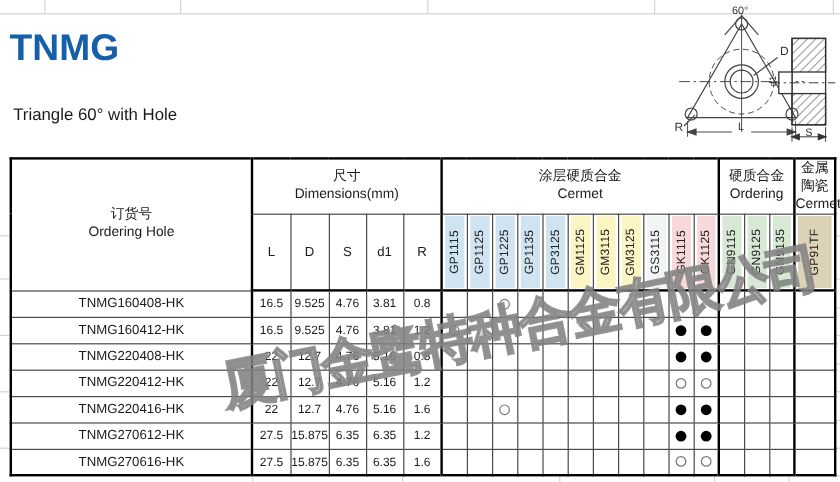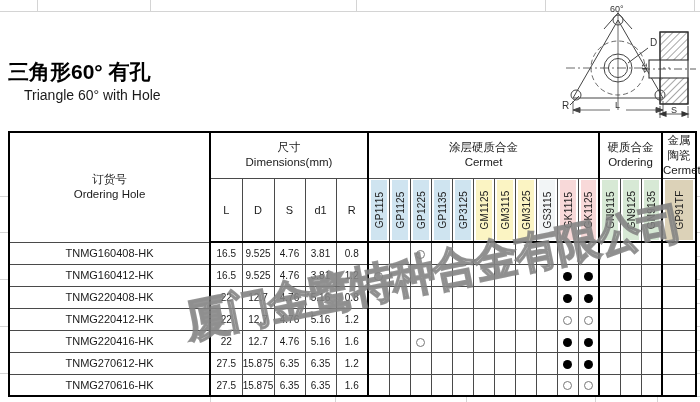--- a/index.html
+++ b/index.html
@@ -7,21 +7,21 @@
               font-family:"Liberation Sans", sans-serif; }
   .page { position:relative; width:700px; height:402px; background:#fff; }
 
   
   .art { position:absolute; background:#d4d4d4; }
 
   
   .title { position:absolute; left:8px; top:22px; font-size:31px; font-weight:700;
            color:#1560a8; letter-spacing:0; }
   .sub-zh { position:absolute; left:8px; top:58px; font-size:21px; font-weight:700; color:#000; }
-  .sub-en { position:absolute; left:24px; top:87px; font-size:14px; color:#1a1a1a; }
+  .sub-en { position:absolute; left:11px; top:87px; font-size:14px; color:#1a1a1a; }
 
   
   .diagram { position:absolute; left:540px; top:2px; }
   .diagram text { font-family:"Liberation Sans", sans-serif; fill:#333; }
 
   
   .photo { position:absolute; left:10px; top:260px; }
 
   
   table.cat { position:absolute; left:8px; top:131px; width:684px;
@@ -76,21 +76,21 @@
   <div class="art" style="left:0;top:232px;width:8px;height:1px;"></div>
   <div class="art" style="left:0;top:279px;width:8px;height:1px;"></div>
   <div class="art" style="left:0;top:326px;width:8px;height:1px;"></div>
   <div class="art" style="left:0;top:373px;width:8px;height:1px;"></div>
   <div class="art" style="left:210px;top:397px;width:1px;height:5px;"></div>
   <div class="art" style="left:335px;top:397px;width:1px;height:5px;"></div>
   <div class="art" style="left:466px;top:397px;width:1px;height:5px;"></div>
   <div class="art" style="left:595px;top:397px;width:1px;height:5px;"></div>
   <div class="art" style="left:657px;top:397px;width:1px;height:5px;"></div>
 
-  <div class="sub-zh">三角形60°  有孔</div>
+  <div class="title">TNMG</div>
   <div class="sub-en">Triangle 60° with Hole</div>
 
   <svg class="diagram" width="160" height="126" viewBox="0 0 160 126">
     <defs>
       <pattern id="hatch" patternUnits="userSpaceOnUse" width="5" height="5" patternTransform="rotate(45)">
         <line x1="0" y1="0" x2="0" y2="5" stroke="#777" stroke-width="1.3"></line>
       </pattern>
     </defs>
 
     <g stroke="#444" stroke-width="1" fill="none">

